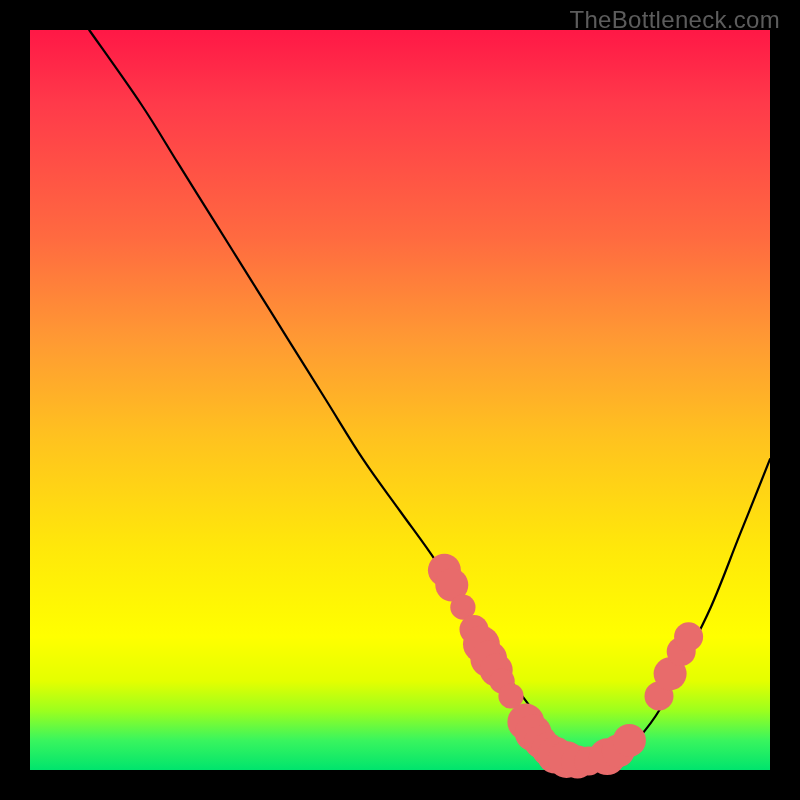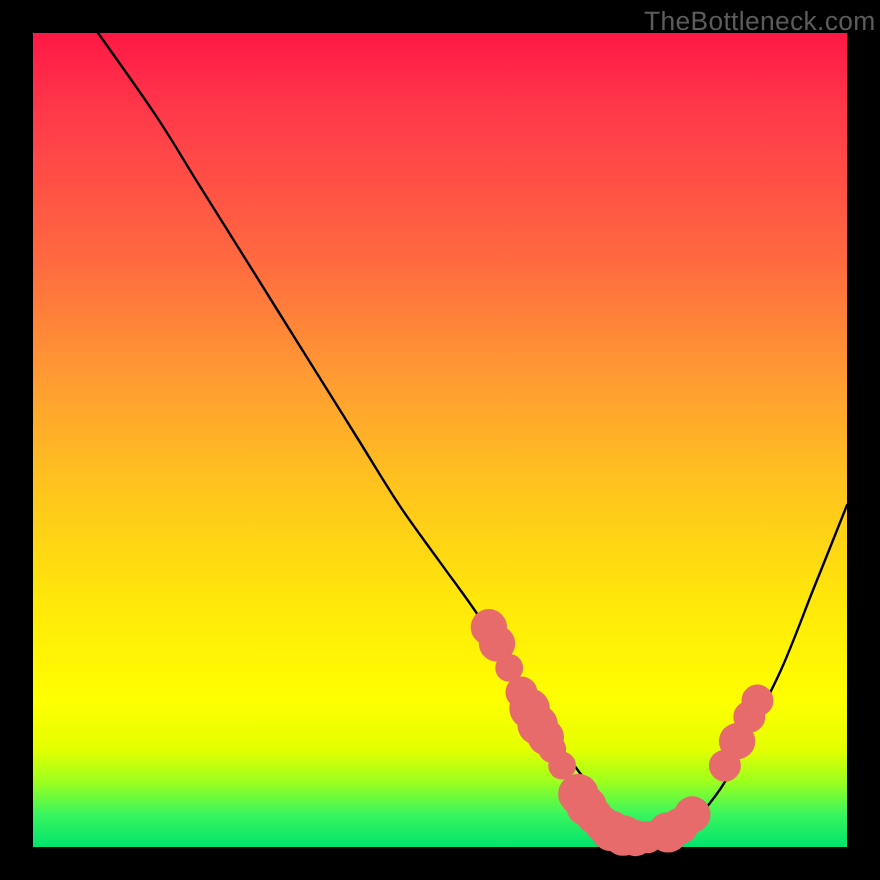--- a/index.html
+++ b/index.html
@@ -35,21 +35,21 @@
       #ffff00 82%,
       #e4ff00 88%,
       #9cff1e 92%,
       #39f55e 96%,
       #00e46d 100%
     );
   }
   .watermark {
     position: absolute;
     top: 6px;
-    right: 4px;
+    right: 20px;
     color: #5c5c5c;
     font-size: 24px;
     font-weight: 400;
     letter-spacing: 0.3px;
     user-select: none;
   }
   svg.curve {
     position: absolute;
     left: 0;
     top: 0;

